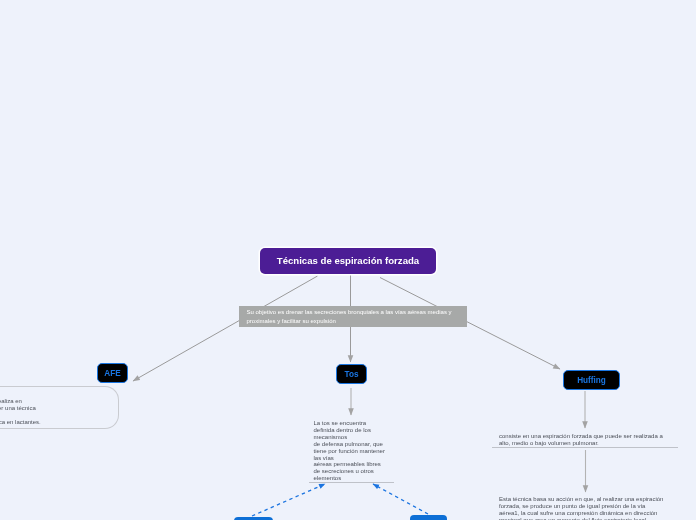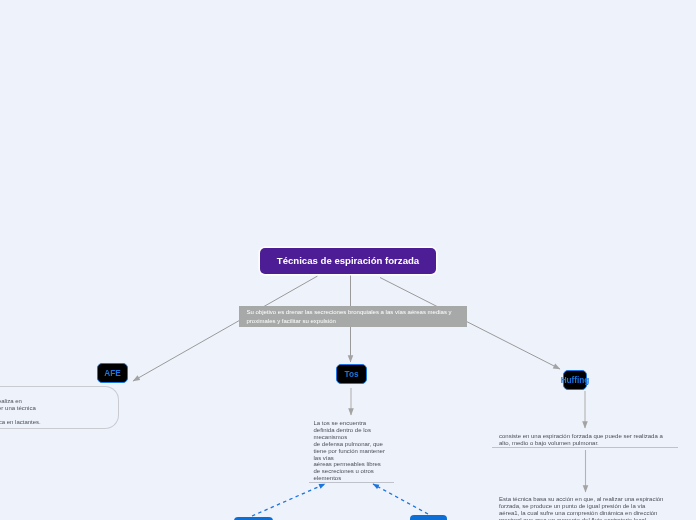--- a/index.html
+++ b/index.html
@@ -58,21 +58,21 @@
   <div class="gray-note" style="left:238.5px;top:305.5px;width:228px;height:21px;">
     <span>Su objetivo es drenar las secreciones bronquiales a las vías aéreas medias y proximales y facilitar su expulsión</span>
   </div>
 
   <div class="node leaf-node" style="left:97px;top:363px;width:31px;height:20px;">
     <span>AFE</span>
   </div>
   <div class="node leaf-node" style="left:336px;top:364px;width:31px;height:20px;">
     <span>Tos</span>
   </div>
-  <div class="node leaf-node" style="left:563px;top:370px;width:24px;height:20px;">
+  <div class="node leaf-node" style="left:563px;top:370px;width:57px;height:20px;">
     <span>Huffing</span>
   </div>
 
   <div class="bordered-note" style="left:-60px;top:386px;width:179px;height:43px;"></div>
   <div class="body-text" style="left:-58px;top:398px;width:175px;">te de la TEF que se realiza en
 r, por lo que pasa a ser una técnica
 
 a el uso de esta técnica en lactantes.</div>
 
   <div class="body-text" style="left:313.5px;top:420px;width:110px;">La tos se encuentra

